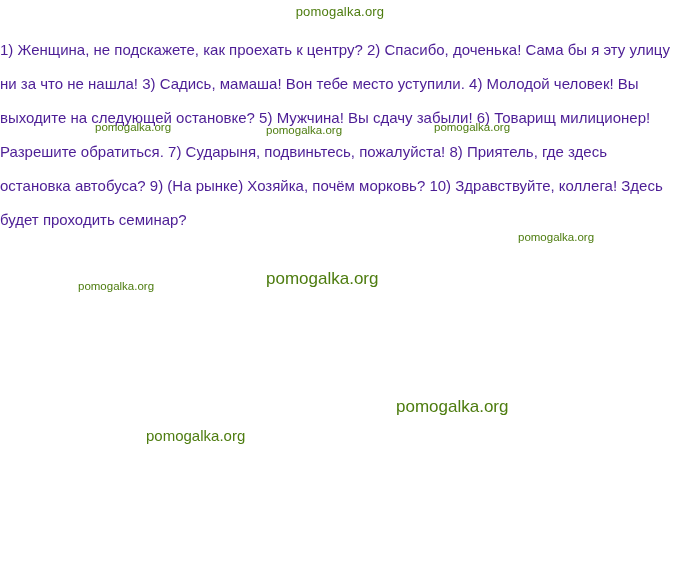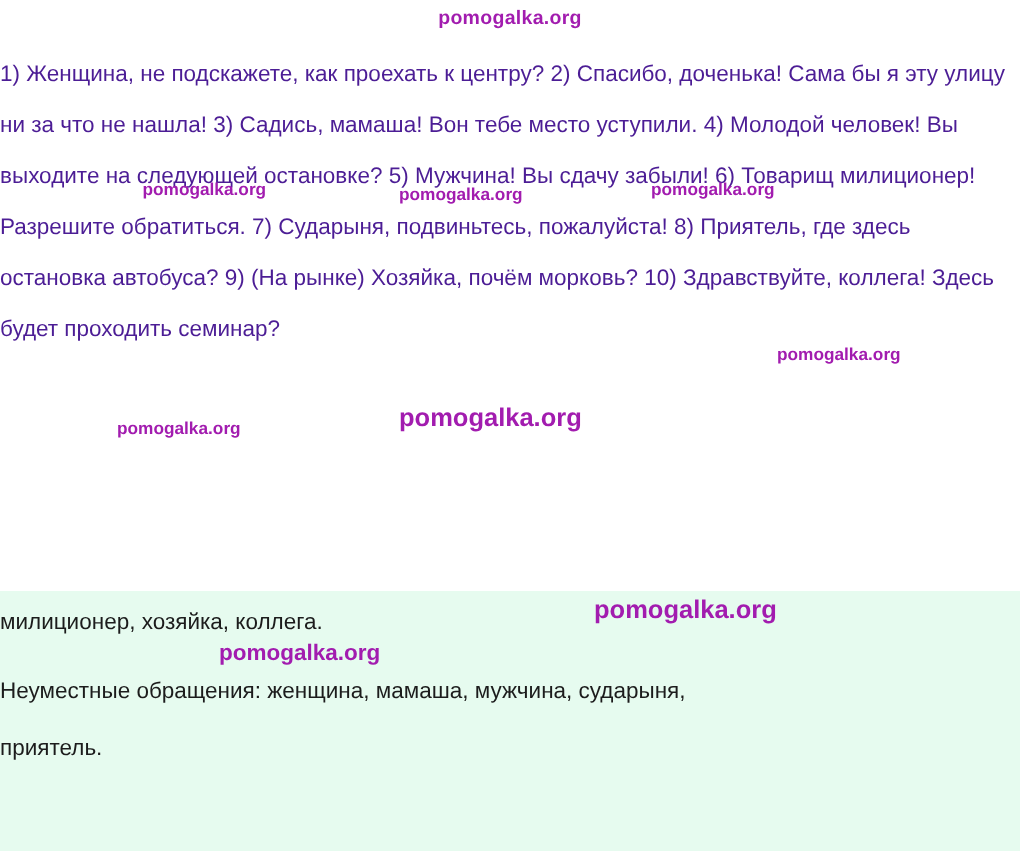--- a/index.html
+++ b/index.html
@@ -62,22 +62,22 @@
     font-size: 15px;
     color: #1c1c1c;
     line-height: 34px;
   }
   .gt1 { top: 4px; }
   .gt2 { top: 50px; }
   .gt3 { top: 88px; }
   
   .wm {
     position: absolute;
-    font-weight: bold;
-    color: #a21caf;
+    font-weight: normal;
+    color: #4d7c0f;
     pointer-events: none;
     white-space: nowrap;
   }
   .wm-sm { font-size: 11.5px; }
   .wm-lg { font-size: 17px; }
   .wm-md { font-size: 15px; }
 
   .wm-a { left: 95px;  top: 121px; }
   .wm-b { left: 266px; top: 124px; }
   .wm-c { left: 434px; top: 121px; }
@@ -93,25 +93,20 @@
 <div class="page">
 
   <div class="wm-top wm">pomogalka.org</div>
 
   <div class="body-text">
     <p>1) Женщина, не подскажете, как проехать к центру? 2) Спасибо, доченька! Сама бы я эту улицу ни за что не нашла! 3) Садись, мамаша! Вон тебе место уступили. 4) Молодой человек! Вы выходите на следующей остановке? 5) Мужчина! Вы сдачу забыли! 6) Товарищ милиционер! Разрешите обратиться. 7) Сударыня, подвиньтесь, пожалуйста! 8) Приятель, где здесь остановка автобуса? 9) (На рынке) Хозяйка, почём морковь? 10) Здравствуйте, коллега! Здесь будет проходить семинар?</p>
     <div class="para-gap"></div>
     <div class="para-gap"></div>
   </div>
 
-  <div class="green-band">
-    <div class="gt gt1">милиционер, хозяйка, коллега.</div>
-    <div class="gt gt2">Неуместные обращения: женщина, мамаша, мужчина, сударыня,</div>
-    <div class="gt gt3">приятель.</div>
-  </div>
 
   <div class="wm wm-sm wm-a">pomogalka.org</div>
   <div class="wm wm-sm wm-b">pomogalka.org</div>
   <div class="wm wm-sm wm-c">pomogalka.org</div>
   <div class="wm wm-sm wm-d">pomogalka.org</div>
   <div class="wm wm-sm wm-e">pomogalka.org</div>
   <div class="wm wm-lg wm-f">pomogalka.org</div>
   <div class="wm wm-lg wm-g">pomogalka.org</div>
   <div class="wm wm-md wm-h">pomogalka.org</div>
 

